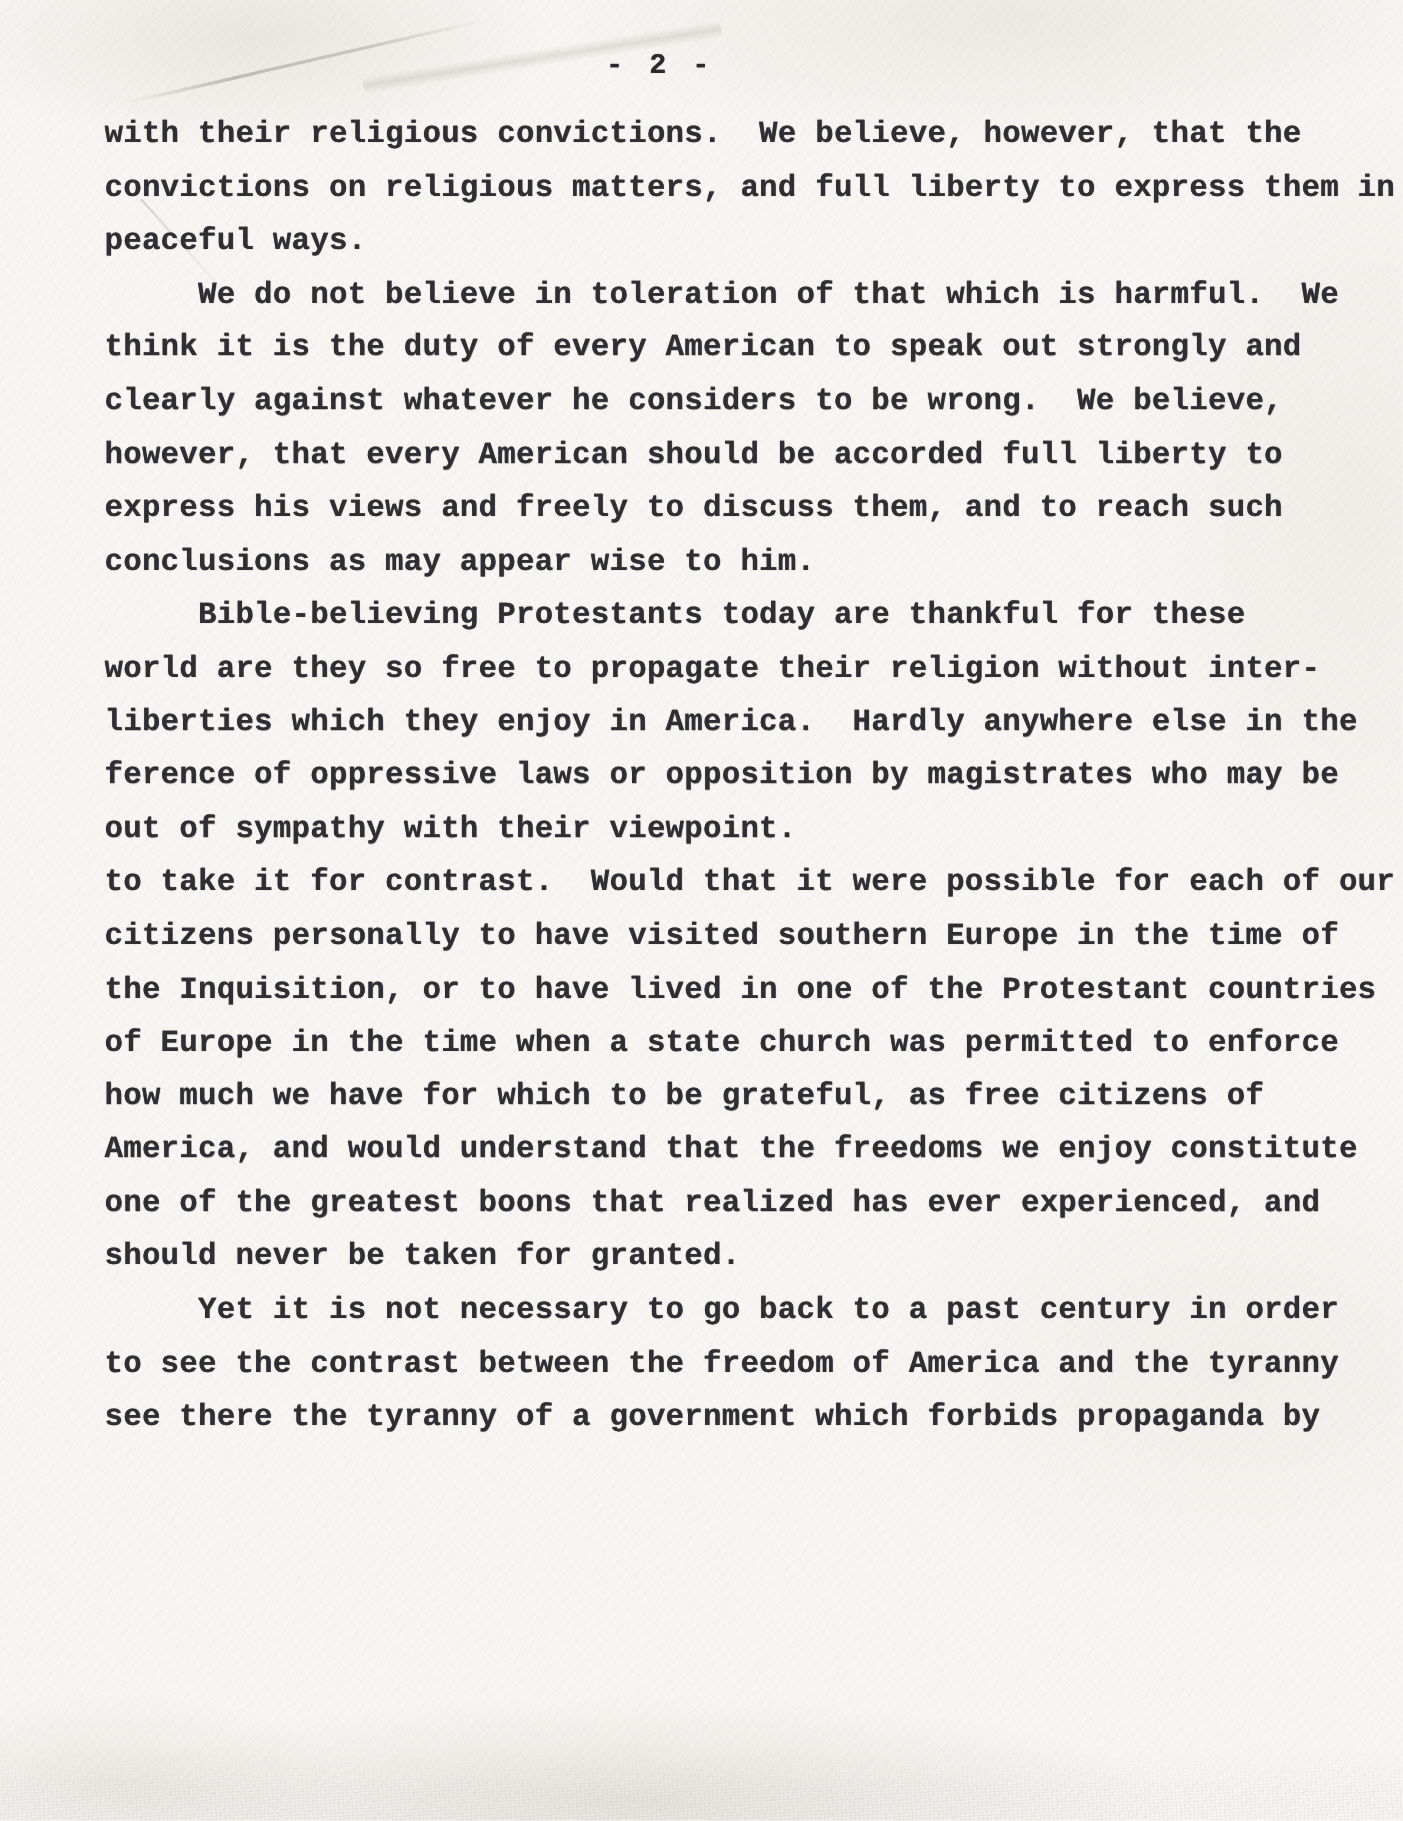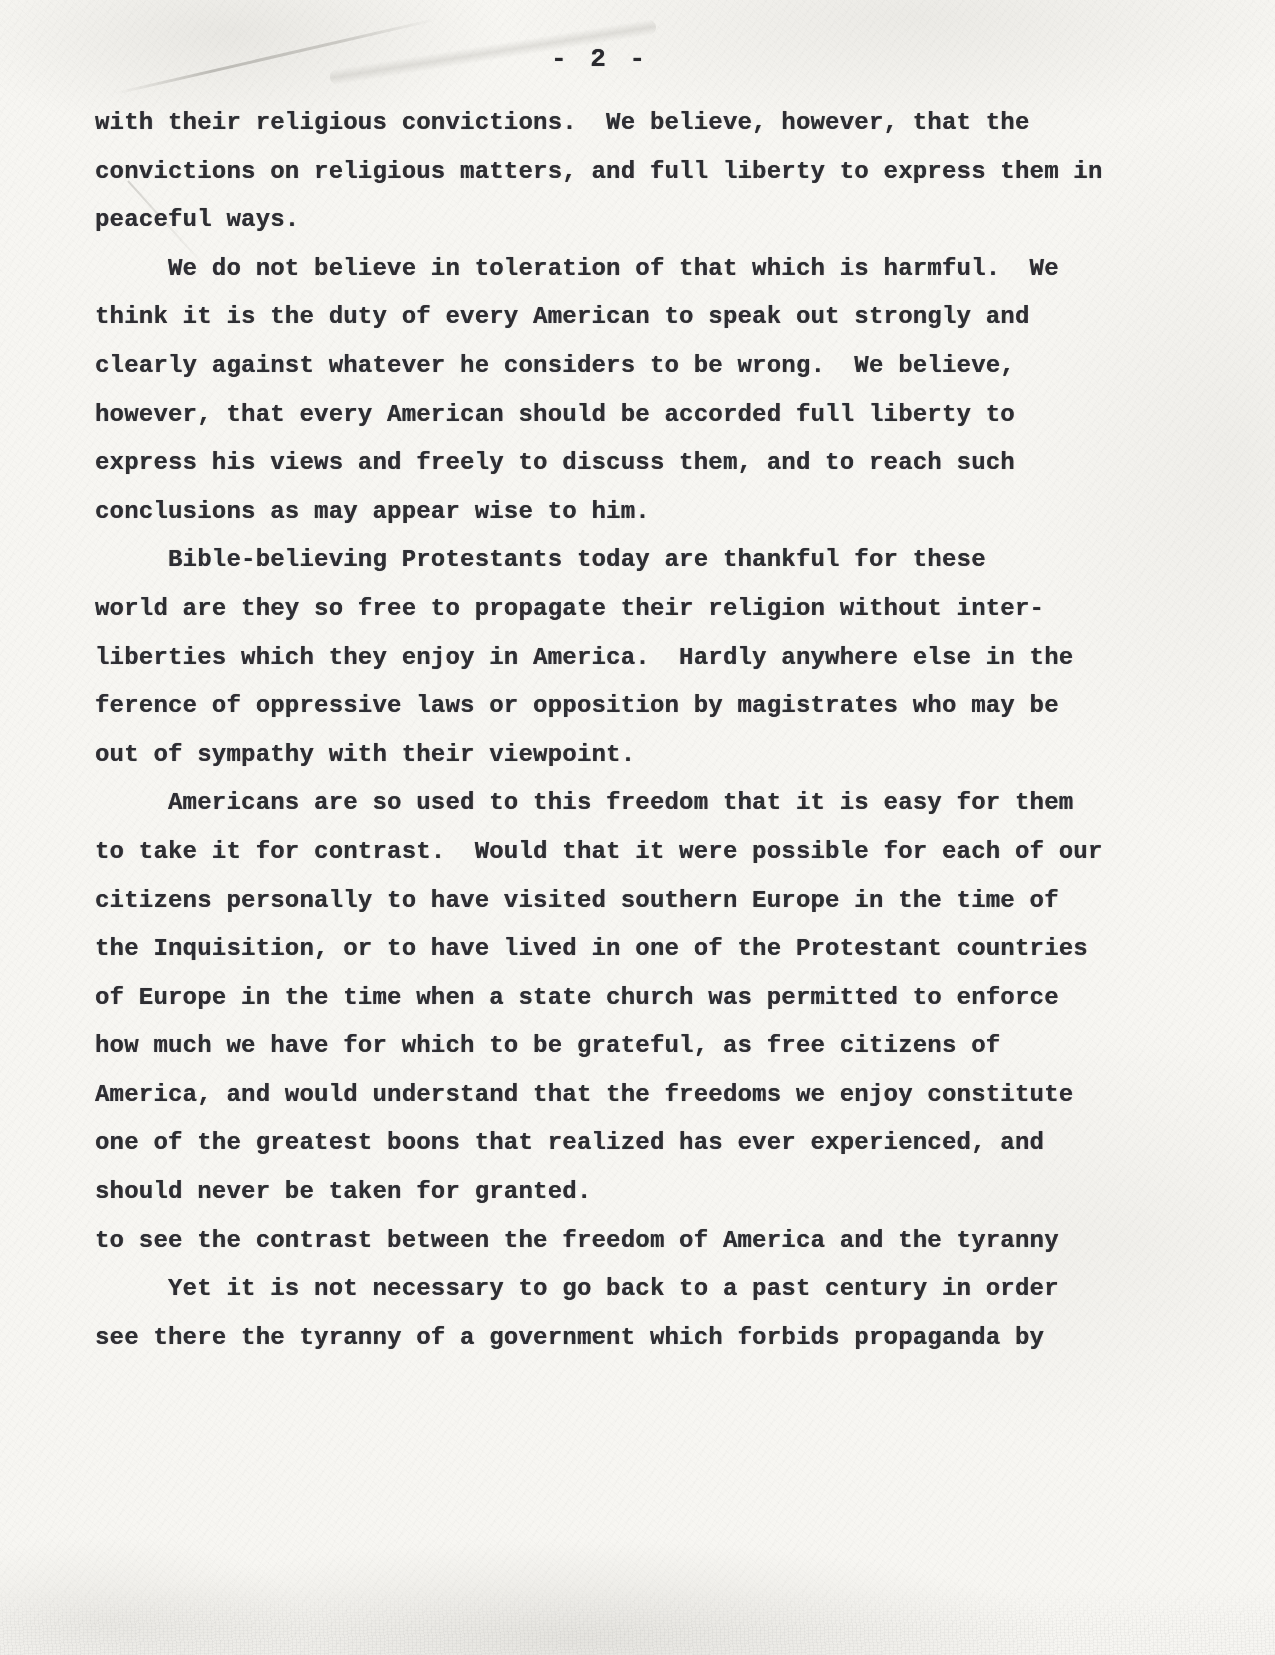--- a/index.html
+++ b/index.html
@@ -85,21 +85,21 @@
   }
   .text-block {
     position: absolute;
     left: 95px;
     top: 99px;
     width: 1010px;
     color: #2e2e33;
   }
   .line {
     white-space: pre;
-    font-size: 24px;
+    font-size: 28px;
     font-weight: 700;
     line-height: 48.6px;
     letter-spacing: 0.2px;
     color: #2e2e33;
     text-shadow: 0 0 0.7px rgba(44,44,50,0.72), 0.4px 0.4px 0.4px rgba(60,60,68,0.25);
   }
 </style>
 </head>
 <body>
 
@@ -119,25 +119,24 @@
     <div class="line">think it is the duty of every American to speak out strongly and</div>
     <div class="line">clearly against whatever he considers to be wrong.  We believe,</div>
     <div class="line">however, that every American should be accorded full liberty to</div>
     <div class="line">express his views and freely to discuss them, and to reach such</div>
     <div class="line">conclusions as may appear wise to him.</div>
     <div class="line">     Bible-believing Protestants today are thankful for these</div>
     <div class="line">world are they so free to propagate their religion without inter-</div>
     <div class="line">liberties which they enjoy in America.  Hardly anywhere else in the</div>
     <div class="line">ference of oppressive laws or opposition by magistrates who may be</div>
     <div class="line">out of sympathy with their viewpoint.</div>
-    <div class="line">     Americans are so used to this freedom that it is easy for them</div>
     <div class="line">to take it for contrast.  Would that it were possible for each of our</div>
     <div class="line">citizens personally to have visited southern Europe in the time of</div>
     <div class="line">the Inquisition, or to have lived in one of the Protestant countries</div>
     <div class="line">of Europe in the time when a state church was permitted to enforce</div>
     <div class="line">how much we have for which to be grateful, as free citizens of</div>
     <div class="line">America, and would understand that the freedoms we enjoy constitute</div>
     <div class="line">one of the greatest boons that realized has ever experienced, and</div>
     <div class="line">should never be taken for granted.</div>
+    <div class="line">     Yet it is not necessary to go back to a past century in order</div>
     <div class="line">to see the contrast between the freedom of America and the tyranny</div>
-    <div class="line">     Yet it is not necessary to go back to a past century in order</div>
     <div class="line">see there the tyranny of a government which forbids propaganda by</div>
   </div>
 
 </body></html>

